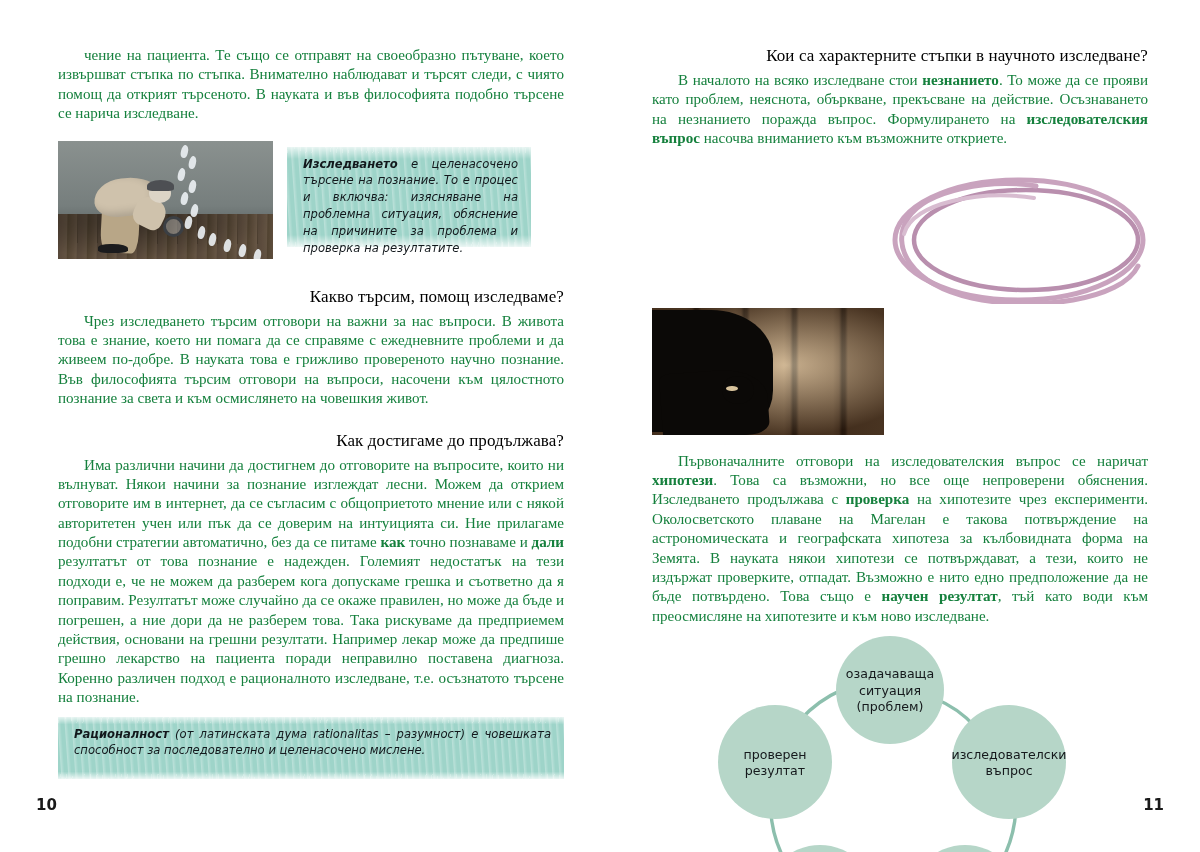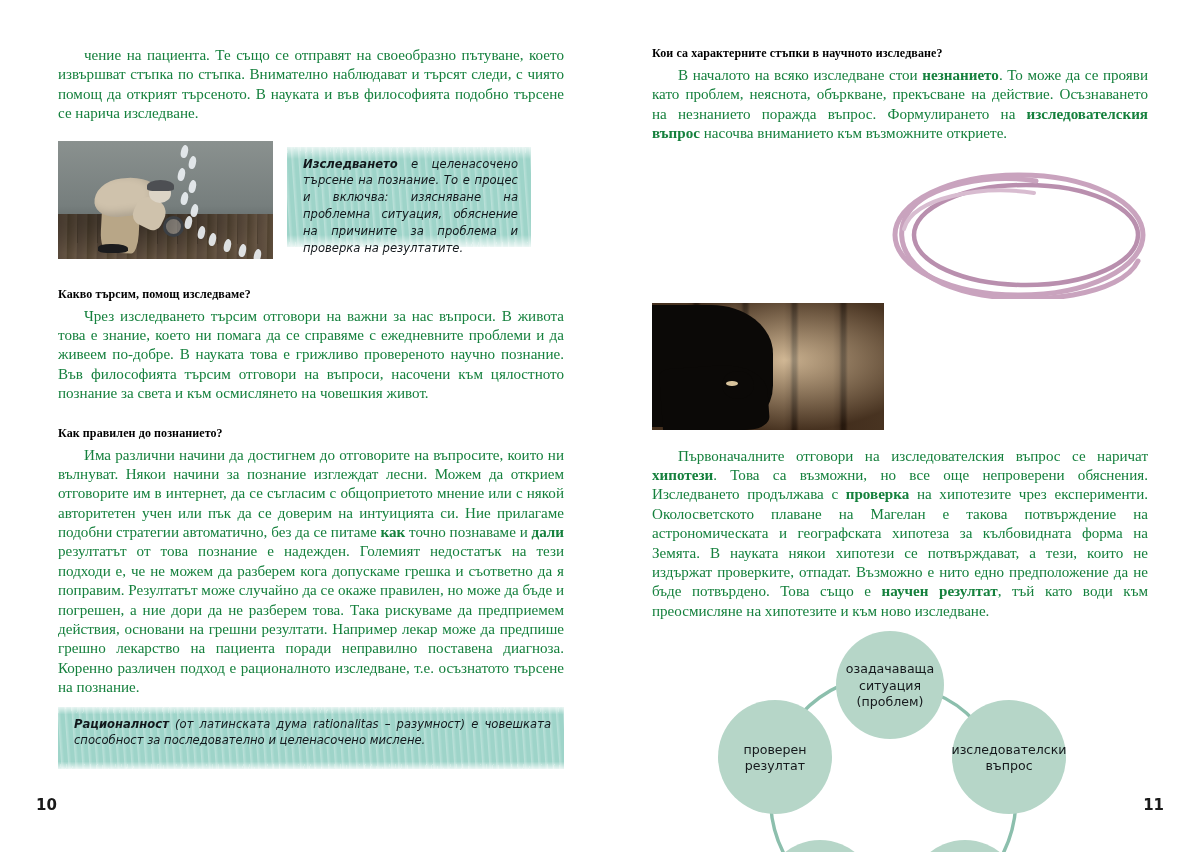--- a/index.html
+++ b/index.html
@@ -18,25 +18,26 @@
   .page{
     position:relative;
     width:600px;height:852px;
     box-sizing:border-box;
   }
   .page-left{padding:46px 36px 0 58px;}
   .page-right{padding:46px 52px 0 52px;}
 
   h2.heading{
     font-family:"Liberation Serif", serif;
-    font-weight:bold;
-    font-size:12px;
+    font-weight:normal;
+    font-size:17px;
     margin:0 0 5px 0;
     letter-spacing:.1px;
     color:#000;
+    text-align:right;
   }
   h2.heading.first{margin-top:0;}
   p.body{
     margin:0 0 0 0;
     font-size:15.1px;
     line-height:1.285;
     text-align:justify;
     text-indent:26px;
     color:#15803d;
     hyphens:manual;
@@ -298,21 +299,21 @@
     </div>
 
     <div class="clear"></div>
     <div class="sp-l"></div>
 
     <h2 class="heading">Какво търсим, помощ изследваме?</h2>
     <p class="body">Чрез изследването търсим отговори на важни за нас въпроси. В живота това е знание, което ни помага да се справяме с ежедневните проблеми и да живеем по-добре. В науката това е грижливо провереното научно познание. Във философията търсим отговори на въпроси, насочени към цялостното познание за света и към осмислянето на човешкия живот.</p>
 
     <div class="sp-l"></div>
 
-    <h2 class="heading">Как правилен до познанието?</h2>
+    <h2 class="heading">Как достигаме до продължава?</h2>
     <p class="body"><span>Има различни начини да достигнем до отговорите на въпросите, които ни вълнуват. Някои начини за познание изглеждат лесни. Можем да открием отговорите им в интернет, да се съгласим с общоприетото мнение или с някой авторитетен учен или пък да се доверим на интуицията си. Ние прилагаме подобни стратегии автоматично, без да се питаме </span><b class="bk">как</b><span> точно познаваме и </span><b class="bk">дали</b><span> резултатът от това познание е надежден. Големият недостатък на тези подходи е, че не можем да разберем кога допускаме грешка и съответно да я поправим. Резултатът може случайно да се окаже правилен, но може да бъде и погрешен, а ние дори да не разберем това. Така рискуваме да предприемем действия, основани на грешни резултати. Например лекар може да предпише грешно лекарство на пациента поради неправилно поставена диагноза. Коренно различен подход е рационалното изследване, т.е. осъзнатото търсене на познание.</span></p>
 
     <div class="hl hl-wide">
       <div class="hl-bg"></div>
       <div class="hl-text">
         <b>Рационалност</b><span> (от латинската дума </span><i>rationalitas</i><span> – разумност) е човешката способност за последователно и целенасочено мислене.</span>
       </div>
     </div>
 
     <div class="pagenum left">10</div>

